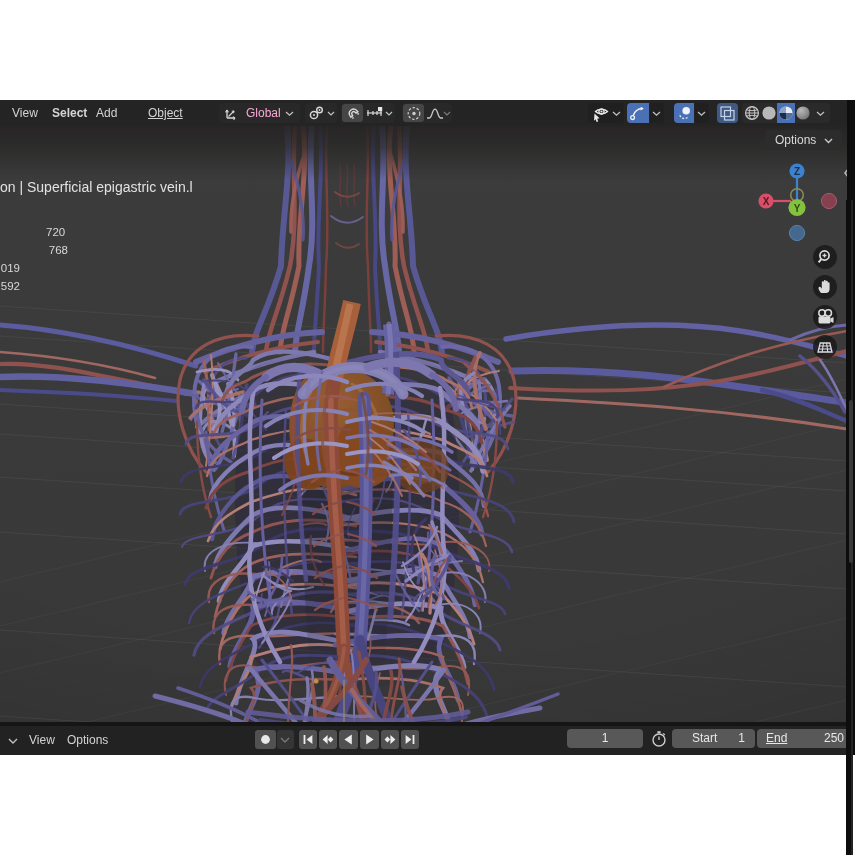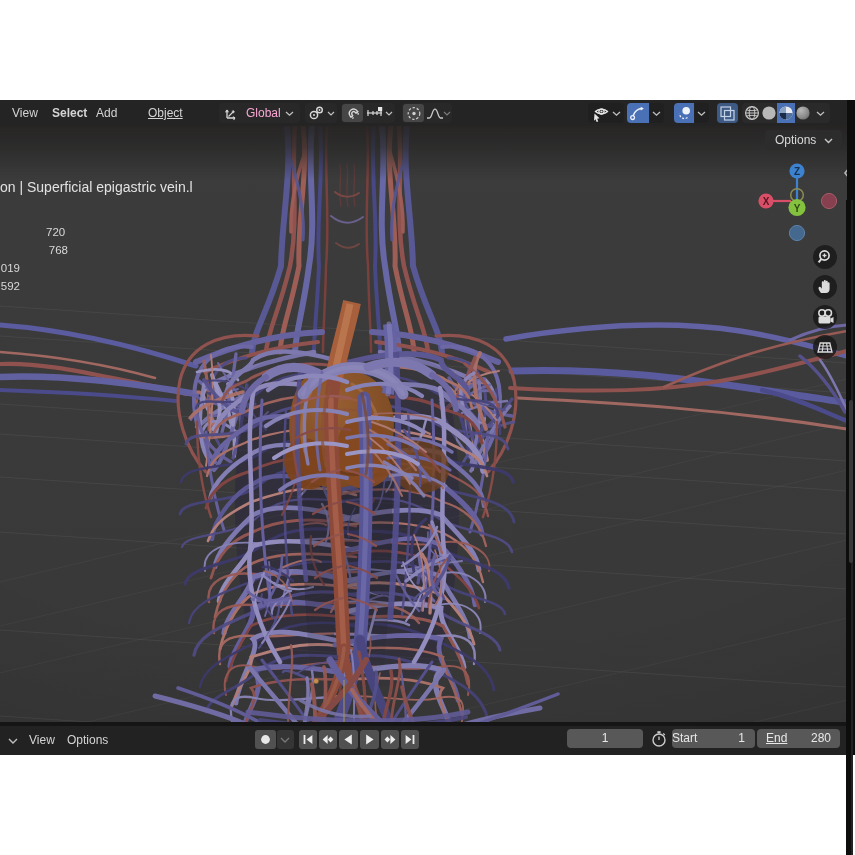--- a/index.html
+++ b/index.html
@@ -681,18 +681,18 @@
         <path d="M4.6,5 L10.4,9.5 L4.6,14 Z" fill="#ececec"></path>
     </svg>
 
     <div class="field" style="left:567px; width:76px; text-align:center;">1</div>
     <svg class="abs" style="left:650px; top:4px;" width="18" height="18">
       <circle cx="9" cy="10" r="6" fill="none" stroke="#cccccc" stroke-width="1.4"></circle>
       <line x1="9" y1="10" x2="9" y2="6.4" stroke="#cccccc" stroke-width="1.3"></line>
       <rect x="7.4" y="1.2" width="3.2" height="2" fill="#cccccc"></rect>
       <line x1="13.2" y1="3.4" x2="14.8" y2="5" stroke="#cccccc" stroke-width="1.3"></line>
     </svg>
-    <div class="field" style="left:672px; width:83px;"><span style="margin-left:0;">Start</span><span style="float:right; margin-right:10px;">1</span></div>
-    <div class="field" style="left:757px; width:83px;text-decoration:underline;"><span style="margin-left:9px;">End</span><span style="float:right; margin-right:9px;">280</span></div>
+    <div class="field" style="left:672px; width:83px;"><span style="margin-left:20px;">Start</span><span style="float:right; margin-right:10px;">1</span></div>
+    <div class="field" style="left:757px; width:96px;text-decoration:underline;"><span style="margin-left:9px;">End</span><span style="float:right; margin-right:9px;">250</span></div>
   </div>
   <div id="rstrip"></div>
   <div id="rsb"></div>
 </div>
 
 </body></html>

